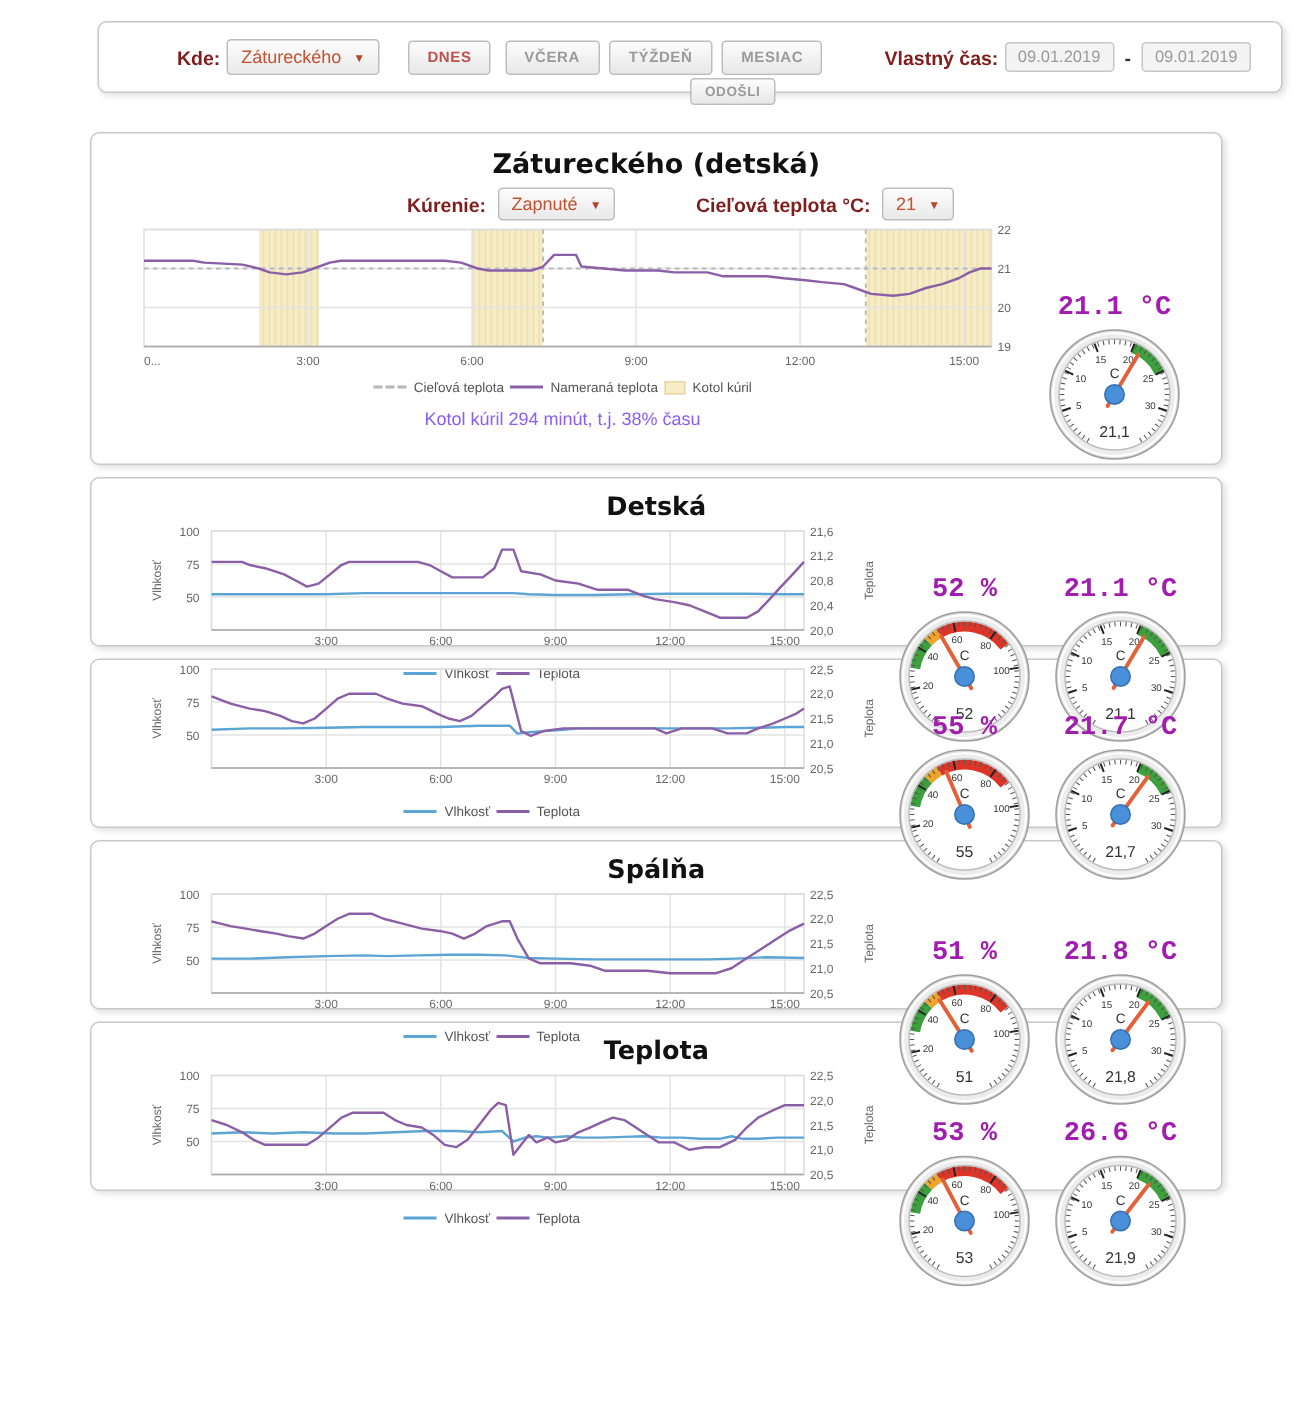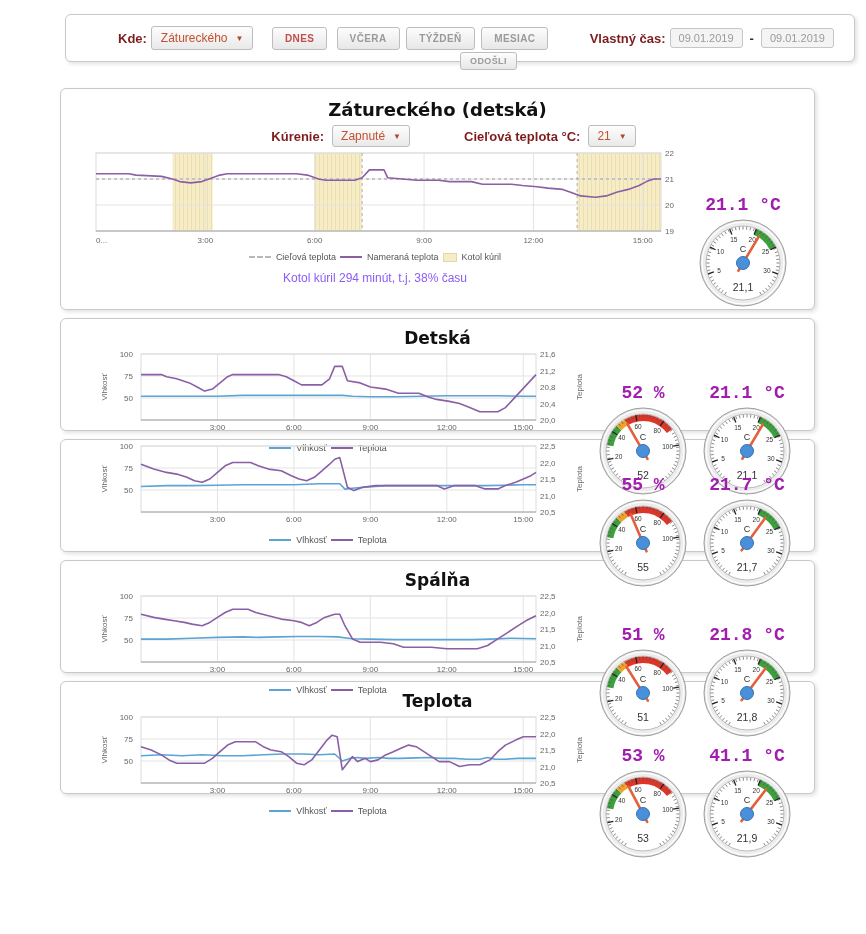--- a/index.html
+++ b/index.html
@@ -957,21 +957,21 @@
               <text x="59.2016186682789" y="26.62540335265859" font-size="6.5" fill="#333" text-anchor="middle">80</text>
               <line x1="81.02733458628381" y1="39.14498824869175" x2="75.10503301045634" y2="40.10745593383831" stroke="#222" stroke-width="1.3"></line>
               <text x="69.67625656594782" y="43.189717978556" font-size="6.5" fill="#333" text-anchor="middle">100</text>
               <text x="45" y="34" font-size="9" fill="#333" text-anchor="middle">C</text>
               <text x="45" y="73" font-size="10.5" fill="#333" text-anchor="middle">53</text>
               <line x1="49.18250854839392" y1="52.96910423087889" x2="30.593581666643175" y2="17.55086320475049" stroke="#e2603a" stroke-width="2.6" stroke-linecap="round"></line>
               <circle cx="45" cy="45" r="6.5" fill="#4a8fd9" stroke="#3572b0" stroke-width="1"></circle>
             </svg>
         </div>
         <div class="gauge-wrap">
-          <div class="gauge-header">41.1 °C</div>
+          <div class="gauge-header">26.6 °C</div>
           <svg class="gauge-svg" width="90" height="90">
               <circle cx="45" cy="45" r="43" fill="#dcdcdc" stroke="#9e9e9e" stroke-width="1"></circle>
               <circle cx="45" cy="45" r="41" fill="#ececec" stroke="#fdfdfd" stroke-width="1.5"></circle>
               <circle cx="45" cy="45" r="37" fill="#ffffff" stroke="#bdbdbd" stroke-width="1"></circle>
               <path d="M58.33494738937341,11.023108174486538 A36.5,36.5 0 0 1 77.8853636784383,29.16324352220912 L72.02906603707257,31.98348782647325 A30,30 0 0 0 55.960230730991846,17.07378754067387 Z" fill="#3ca03c"></path>
               <line x1="26.750000000000004" y1="76.60992723813202" x2="28.250000000000004" y2="74.0118510267787" stroke="#555" stroke-width="0.7"></line>
               <line x1="23.545838291324728" y1="74.52912029468558" x2="25.309194048202148" y2="72.10206931156074" stroke="#555" stroke-width="0.7"></line>
               <line x1="20.57673286790167" y1="72.12478612992489" x2="22.584124686978246" y2="69.8953516534927" stroke="#555" stroke-width="0.7"></line>
               <line x1="17.87521387007511" y1="69.42326713209832" x2="20.104648346507293" y2="67.41587531302176" stroke="#555" stroke-width="0.7"></line>
               <line x1="15.470879705314417" y1="66.45416170867526" x2="17.89793068843926" y2="64.69080595179784" stroke="#555" stroke-width="0.7"></line>

